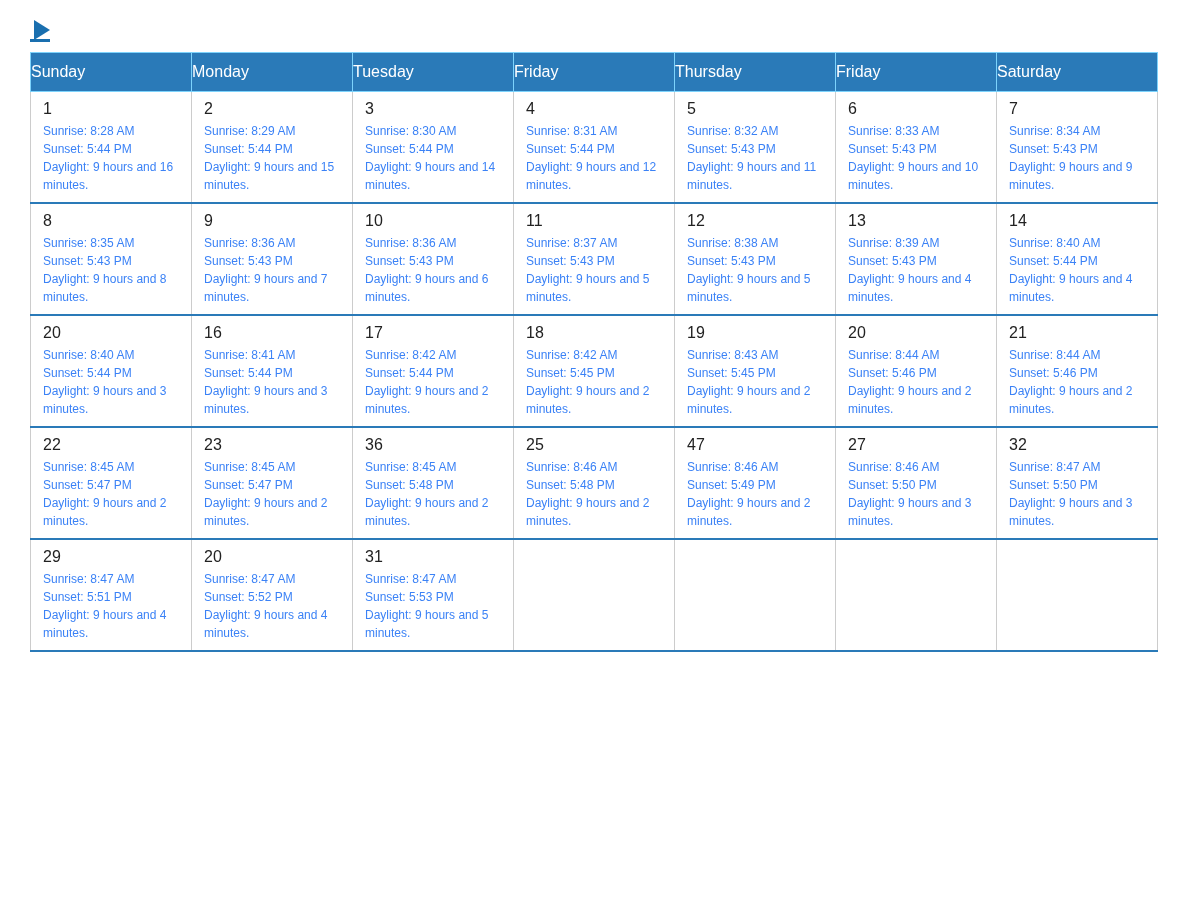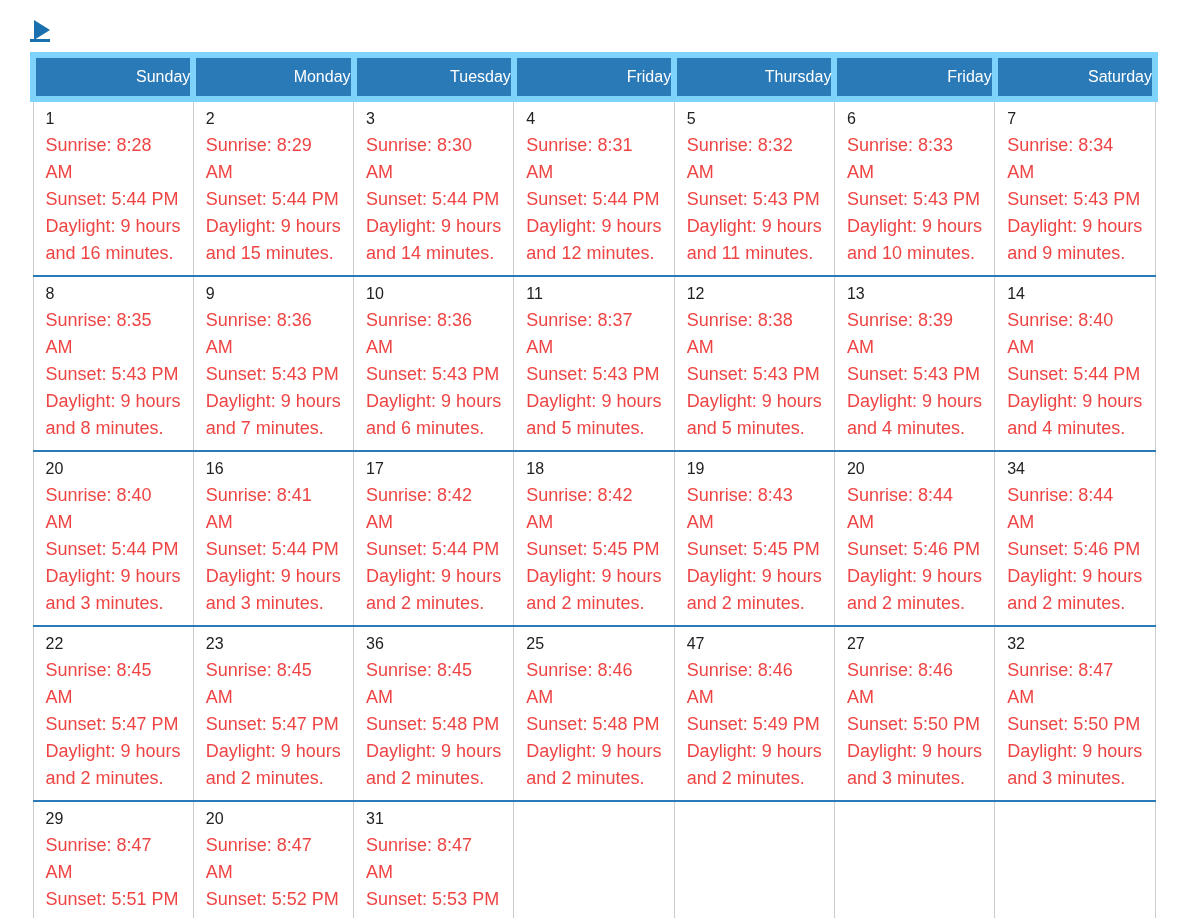--- a/index.html
+++ b/index.html
@@ -36,22 +36,22 @@
       margin-top: 10px;
     }
     .calendar thead tr {
       background: #2a7ab8;
     }
     .calendar thead th {
       color: #fff;
       font-size: 16px;
       font-weight: normal;
       padding: 10px 0;
-      text-align: right;
-      border: 6px solid #7dd3fc;
+      text-align: left;
+      border: 1px solid #7dd3fc;
     }
     .calendar tbody tr {
       border-bottom: 2px solid #2a7ab8;
     }
     .calendar tbody td {
       vertical-align: top;
       padding: 8px 12px;
       border-right: 1px solid #ccc;
       border-left: 1px solid #ccc;
       font-size: 13.5px;
@@ -63,22 +63,22 @@
       border-right: 1px solid #ccc;
     }
     .day-number {
       font-size: 16px;
       font-weight: normal;
       display: block;
       margin-bottom: 4px;
       color: #222;
     }
     .day-info {
-      font-size: 18px;
-      color: #ef4444;
+      font-size: 12px;
+      color: #3b82f6;
       line-height: 1.5;
     }
     .logo-container {
       display: flex;
       flex-direction: column;
       align-items: flex-start;
     }
     .logo-top-line {
       display: flex;
       align-items: center;
@@ -208,21 +208,21 @@
           </td>
           <td>
             <span class="day-number">19</span>
         <div class="day-info">Sunrise: 8:43 AM<br>Sunset: 5:45 PM<br>Daylight: 9 hours and 2 minutes.</div>
           </td>
           <td>
             <span class="day-number">20</span>
         <div class="day-info">Sunrise: 8:44 AM<br>Sunset: 5:46 PM<br>Daylight: 9 hours and 2 minutes.</div>
           </td>
           <td>
-            <span class="day-number">34</span>
+            <span class="day-number">21</span>
         <div class="day-info">Sunrise: 8:44 AM<br>Sunset: 5:46 PM<br>Daylight: 9 hours and 2 minutes.</div>
           </td>
         </tr>
         <tr>
           <td>
             <span class="day-number">22</span>
         <div class="day-info">Sunrise: 8:45 AM<br>Sunset: 5:47 PM<br>Daylight: 9 hours and 2 minutes.</div>
           </td>
           <td>
             <span class="day-number">23</span>

